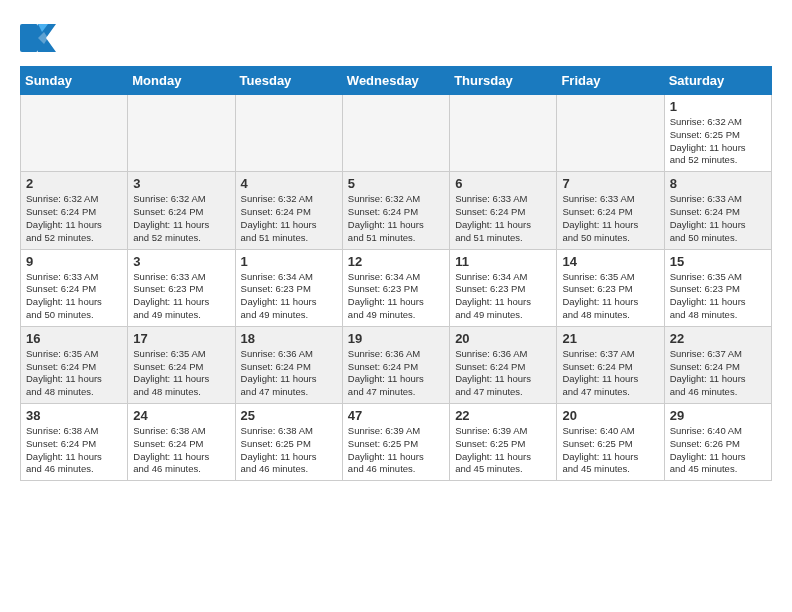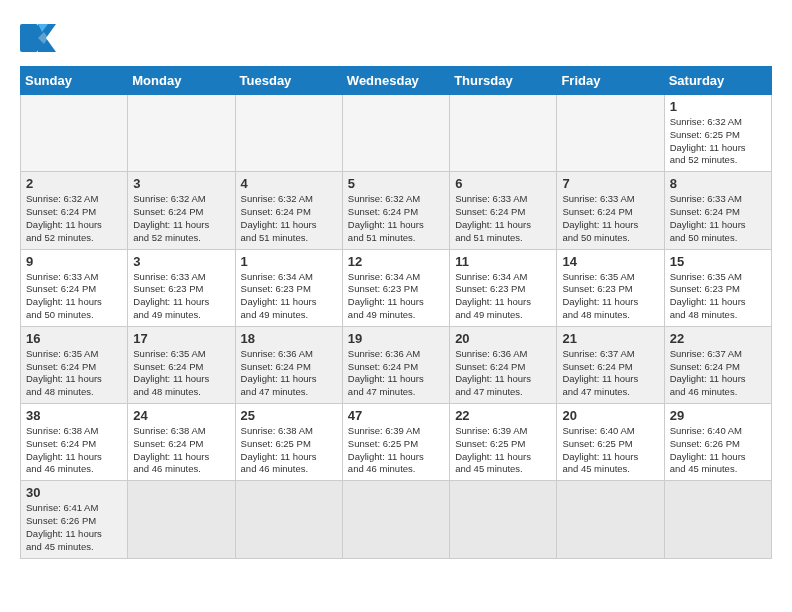--- a/index.html
+++ b/index.html
@@ -329,29 +329,14 @@
 and 45 minutes.</div>
         </td>
         <td>
           <span class="day-num">29</span>
           <div class="day-info" style="white-space: pre-line;">Sunrise: 6:40 AM
 Sunset: 6:26 PM
 Daylight: 11 hours
 and 45 minutes.</div>
         </td>
       </tr>
-      <tr class="row-shade">
-        <td>
-          <span class="day-num">30</span>
-          <div class="day-info" style="white-space: pre-line;">Sunrise: 6:41 AM
-Sunset: 6:26 PM
-Daylight: 11 hours
-and 45 minutes.</div>
-        </td>
-        <td class="empty"></td>
-        <td class="empty"></td>
-        <td class="empty"></td>
-        <td class="empty"></td>
-        <td class="empty"></td>
-        <td class="empty"></td>
-      </tr>
     </tbody>
 </table>
 
 </body></html>

